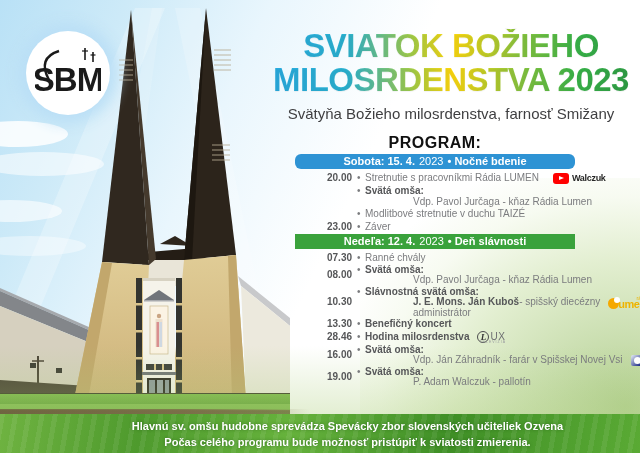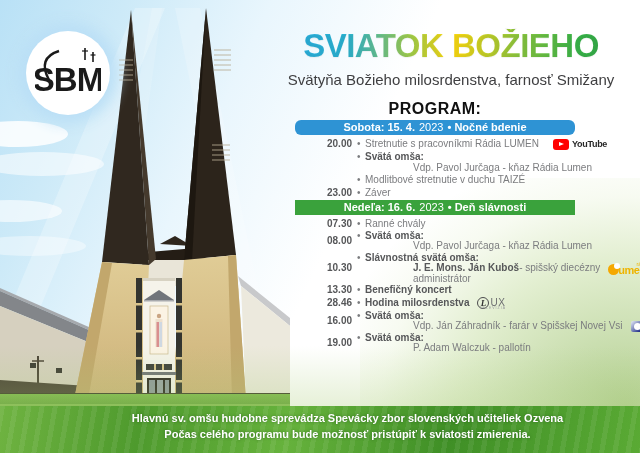--- a/index.html
+++ b/index.html
@@ -54,21 +54,21 @@
   .lux{display:inline-flex;align-items:center;margin-left:8px;position:relative;}
   .lux-c{width:10px;height:10px;border:1.5px solid #4c4c4e;border-radius:50%;display:flex;align-items:center;justify-content:center;
     font-family:"Liberation Serif",serif;font-style:italic;font-weight:bold;font-size:9px;color:#333;}
   .lux-text{font-size:10px;color:#6d6e71;margin-left:1px;letter-spacing:.5px;}
   .lux-sub{position:absolute;left:2px;bottom:-4px;font-size:3.5px;letter-spacing:1px;color:#9b9da0;}
   .rmaria{display:inline-flex;align-items:center;gap:2px;margin-left:8px;height:11px;padding:0 3px;border-radius:2px;
     background:linear-gradient(135deg,#e8eef8 0%,#27348b 35%,#4a5ab0 100%);}
   .rmaria-dot{width:7px;height:7px;border-radius:50%;background:#fff;}
   .rmaria-text{font-size:4px;color:#fff;letter-spacing:.2px;white-space:nowrap;}
   
-  .footer{position:absolute;left:0;bottom:0;width:640px;height:47px;
+  .footer{position:absolute;left:0;bottom:0;width:640px;height:39px;
     background:linear-gradient(100deg,#6fb341 0%,#4e9a2d 22%,#66b23c 45%,#3f8f26 70%,#5aaa34 100%);}
   .footer::before{content:"";position:absolute;inset:0;
     background:repeating-linear-gradient(100deg,rgba(255,255,255,.07) 0 5px,transparent 5px 13px);}
   .footer-strip{position:absolute;left:0;bottom:39px;width:310px;height:5px;
     background:linear-gradient(to right,#6b5a3c 0%,#7a6747 60%,rgba(122,103,71,0) 100%);opacity:.75;}
   .footer-text{position:absolute;left:55px;right:0;top:4px;text-align:center;color:#fff;font-weight:bold;
     font-size:11px;line-height:16px;text-shadow:0 0 3px rgba(30,80,20,.6);}
   
   .church{position:absolute;left:0;top:8px;width:290px;height:407px;}
 </style>
@@ -192,41 +192,42 @@
       <line x1="47" y1="7" x2="53" y2="7" stroke="#1a1a1a" stroke-width="1.2"></line>
       <line x1="58" y1="8" x2="58" y2="18" stroke="#1a1a1a" stroke-width="1.6"></line>
       <line x1="55.5" y1="11" x2="60.5" y2="11" stroke="#1a1a1a" stroke-width="1.2"></line>
       <text x="33" y="47" text-anchor="middle" font-family="Liberation Sans, sans-serif" font-weight="bold" font-size="33" letter-spacing="-1" fill="#1a1a1a">SBM</text>
     </svg>
   </div>
 
   <div class="rightcol">
     <div class="title">
       <div>SVIATOK BOŽIEHO</div>
+      <div>MILOSRDENSTVA 2023</div>
     </div>
     <div class="subtitle">Svätyňa Božieho milosrdenstva, farnosť Smižany</div>
 
     <div class="prog-wrap">
       <div class="prog-head">PROGRAM:</div>
 
       <div class="bar sat">
         <span class="b">Sobota: 15. 4.</span>
         <span>2023</span>
         <span class="b">• Nočné bdenie</span>
       </div>
       <div class="rows sat">
         <div class="row">
           <span class="time">20.00</span>
           <span class="entry">
               <span class="line">
             <span class="bullet">•</span>
             <span class="txt">Stretnutie s pracovníkmi Rádia LUMEN</span>
             <span class="yt">
               <span class="yt-badge"></span>
-              <span class="yt-text">YouTube</span>
+              <span class="yt-text">Walczuk</span>
             </span>
           </span>
             </span>
         </div>
         <div class="row">
           <span class="time"></span>
           <span class="entry">
             <span class="line">
               <span class="bullet">•</span>
               <span class="txt b">Svätá omša:</span>
@@ -250,21 +251,21 @@
           <span class="entry">
               <span class="line">
             <span class="bullet">•</span>
             <span class="txt">Záver</span>
           </span>
             </span>
         </div>
       </div>
 
       <div class="bar sun">
-        <span class="b">Nedeľa: 16. 6.</span>
+        <span class="b">Nedeľa: 12. 4.</span>
         <span>2023</span>
         <span class="b">• Deň slávnosti</span>
       </div>
       <div class="rows sun">
         <div class="row">
           <span class="time">07.30</span>
           <span class="entry">
               <span class="line">
             <span class="bullet">•</span>
             <span class="txt">Ranné chvály</span>

